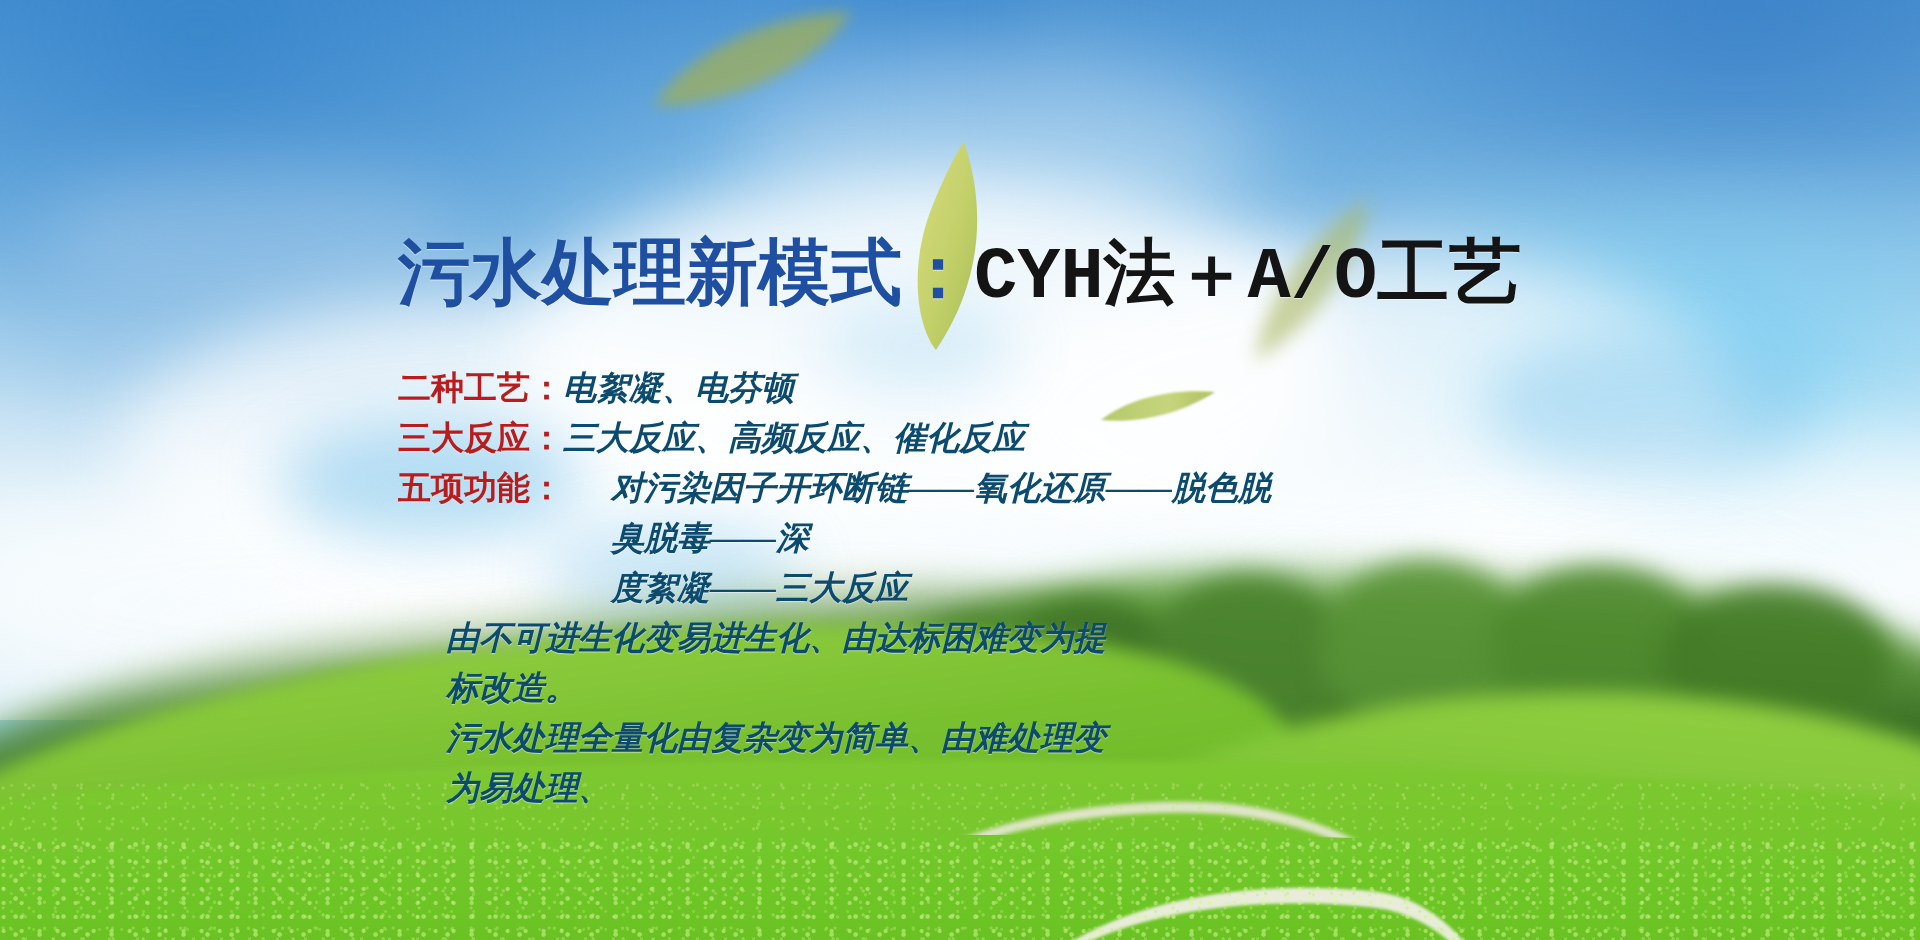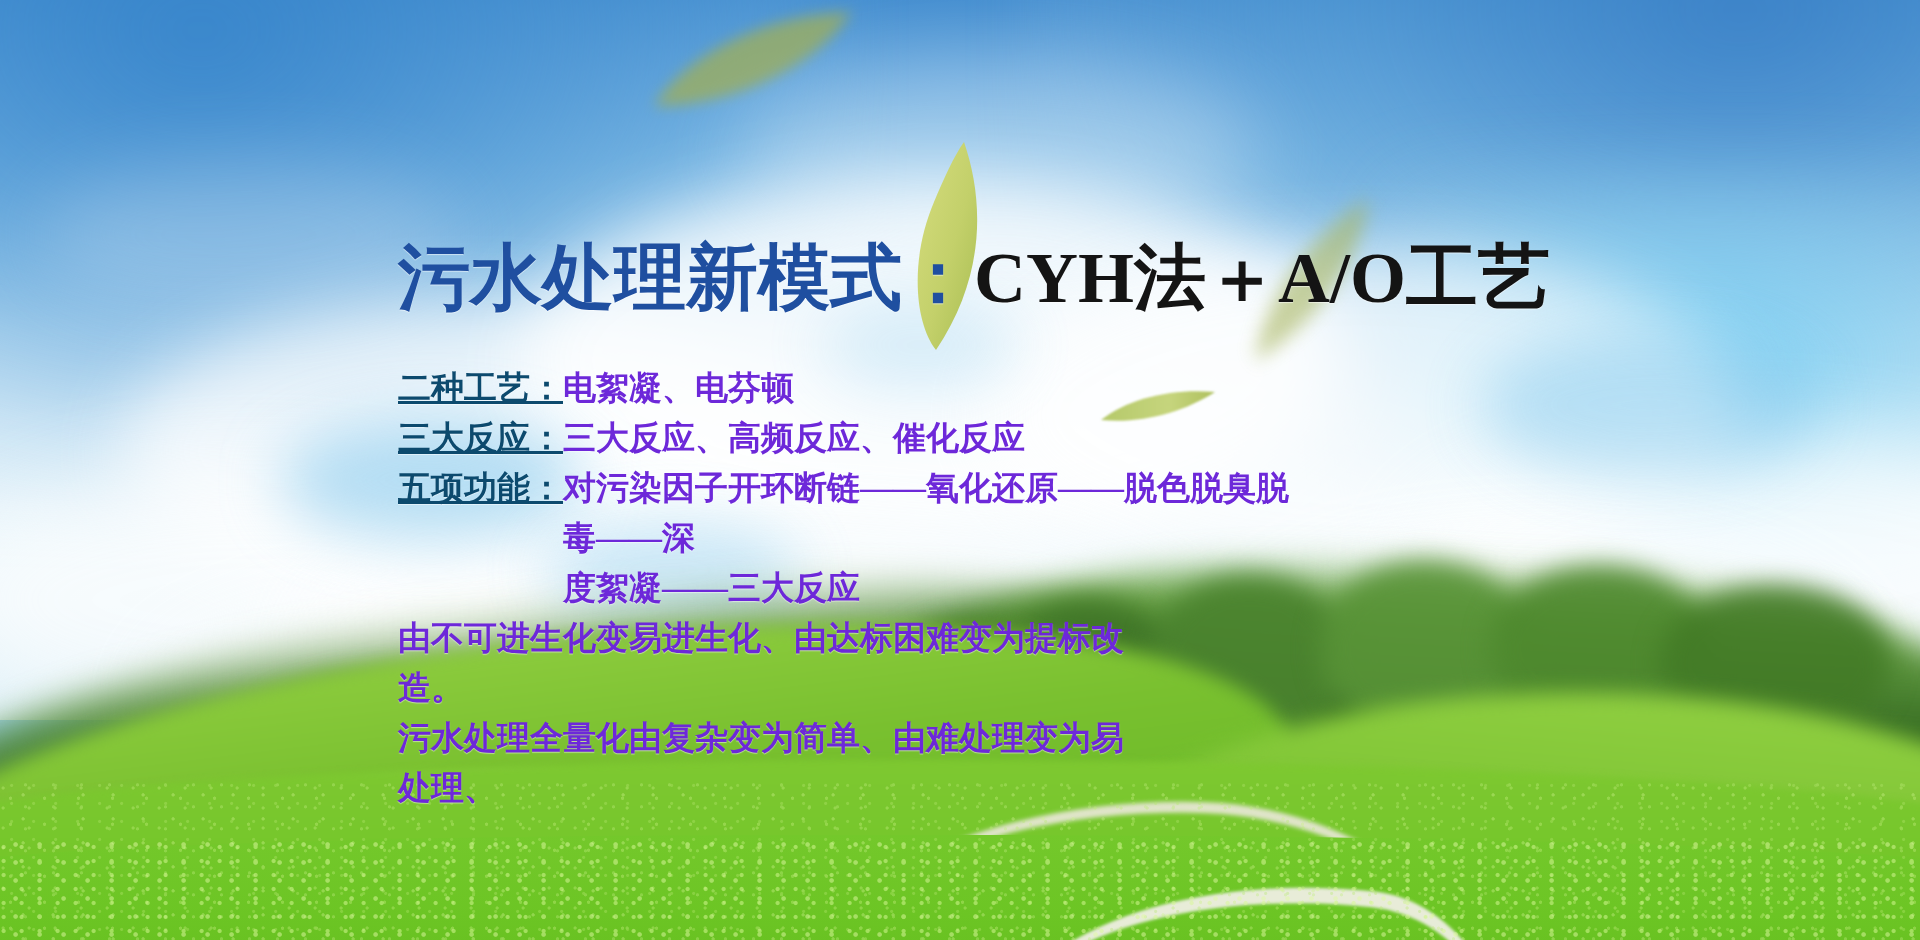--- a/index.html
+++ b/index.html
@@ -253,21 +253,21 @@
   }
   .title {
     position: absolute;
     left: 398px;
     top: 242px;
     font-size: 72px;
     line-height: 1;
     font-weight: 700;
     white-space: nowrap;
     letter-spacing: 0px;
-    font-family: Liberation Serif, serif;
+    font-family: Liberation Mono, monospace;
   }
   .title .t-blue {
     color: #1f4fa0;
     text-shadow: 0 1px 1px rgba(255,255,255,.55);
   }
   .title .t-black {
     color: #141414;
     text-shadow: 0 1px 1px rgba(255,255,255,.55);
   }
 
@@ -278,32 +278,32 @@
     font-size: 33px;
     line-height: 50px;
     font-weight: 700;
     font-family: "Liberation Serif", "DejaVu Serif", serif;
   }
   .row {
     display: flex;
     align-items: flex-start;
   }
   .row .label {
-    color: #0c4a6e;
+    color: #b91c1c;
     white-space: nowrap;
     flex: 0 0 auto;
     text-shadow: 0 1px 1px rgba(255,255,255,.5);
-    text-decoration: underline;
   }
   .row .body {
-    color: #6d28d9;
+    color: #0c4a6e;
     text-shadow: 0 1px 1px rgba(255,255,255,.5);
     max-width: 730px;
-  }
-  .row .body .wrap2 { display: block; }
+    font-style: italic;
+  }
+  .row .body .wrap2 { display: block; margin-left: 48px; }
 </style>
 </head>
 <body>
 
 <div id="slide">
 
   <div class="sky"></div>
   <div class="sky-corner-l"></div>
   <div class="sky-corner-r"></div>
   <div class="sky-cyan"></div>

